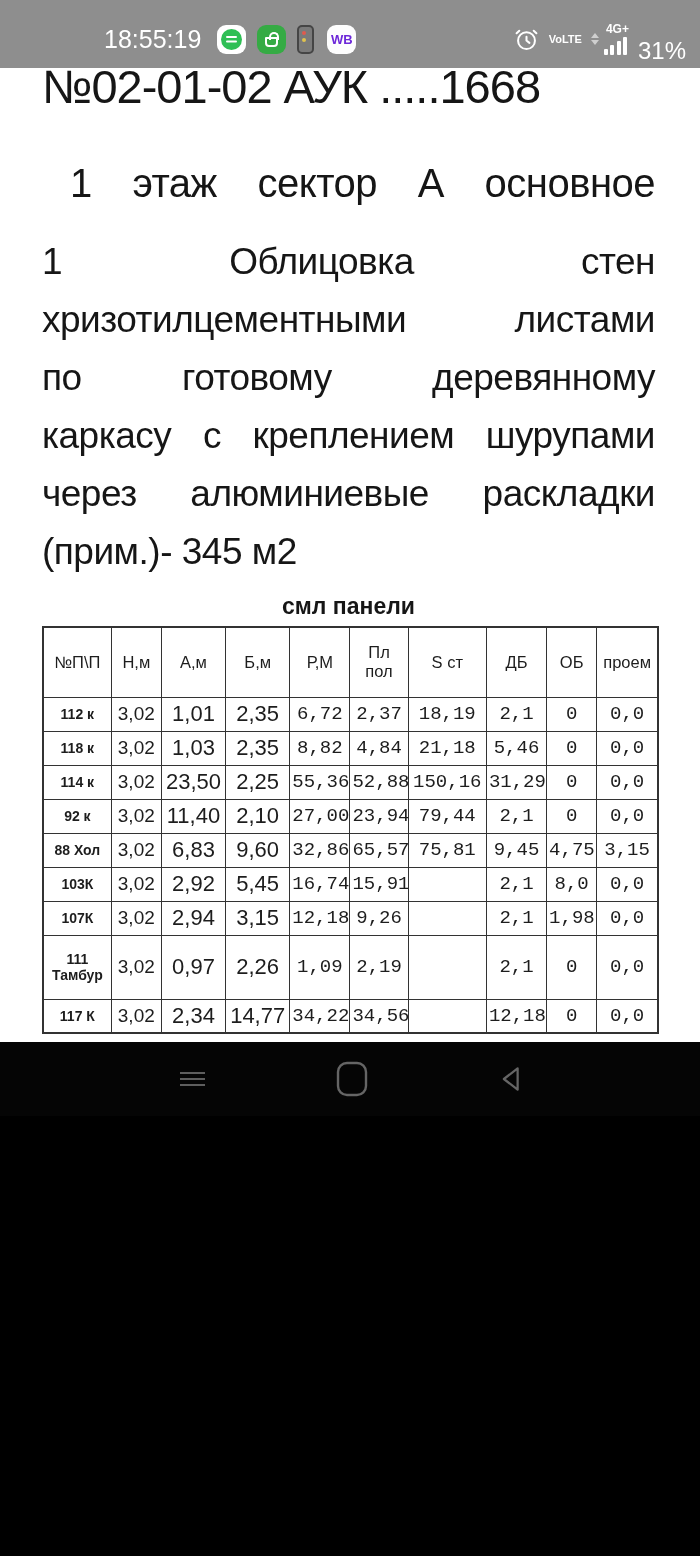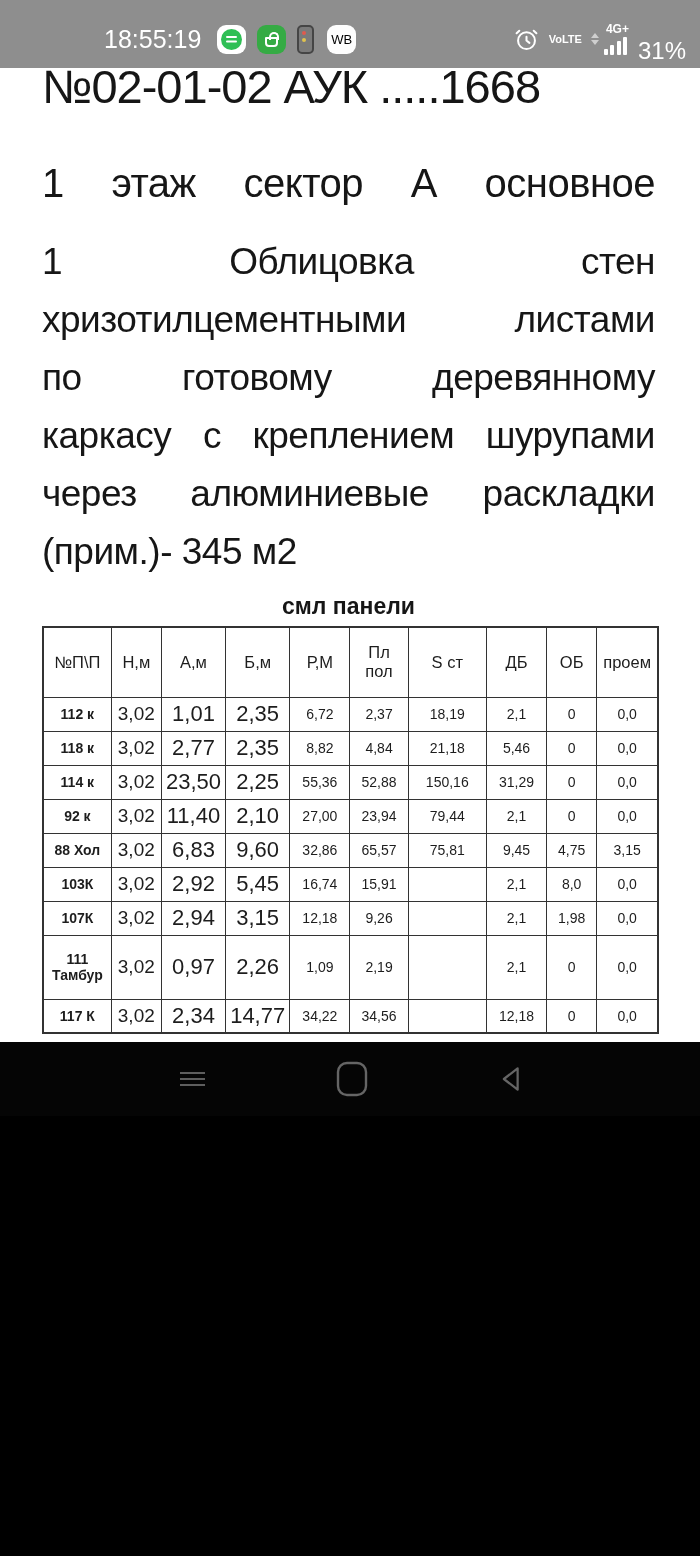--- a/index.html
+++ b/index.html
@@ -31,61 +31,61 @@
   }
   .app-ic.market { background:#35ab44; }
   .bag { width:13px; height:10px; border:2px solid #fff; border-radius:1px 1px 4px 4px; position:relative; margin-top:5px; }
   .bag::before { content:""; position:absolute; left:1.5px; top:-7px; width:6px; height:6px;
     border:2px solid #fff; border-bottom:none; border-radius:5px 5px 0 0; }
   .app-ic.screenic { background:#7a7a7a; width:17px; border-radius:5px; border:2px solid #454545; margin-right:13px; }
   .dot { position:absolute; width:4px; height:4px; border-radius:50%; }
   .dot.r { background:#e05a4e; left:3px; top:4px; }
   .dot.y { background:#e0c24e; left:3px; top:11px; }
   .app-ic.wb { background:#fdfdfd; }
-  .wb-label { font-size:13px; font-weight:normal; color:#000000; letter-spacing:0; }
+  .wb-label { font-size:13px; font-weight:bold; color:#6d28d9; letter-spacing:0; }
 
   .sb-right { margin-left:auto; display:flex; align-items:center; gap:9px; }
   .volte { display:flex; flex-direction:row; font-size:11px; font-weight:bold; line-height:10px; letter-spacing:0; }
   .updown { display:flex; flex-direction:column; gap:2px; margin-right:-4px; }
   .updown i { display:block; width:0; height:0; border-left:4px solid transparent; border-right:4px solid transparent; }
   .updown i.up { border-bottom:5px solid #cfcfcf; }
   .updown i.dn { border-top:5px solid #cfcfcf; }
   .net { display:flex; flex-direction:column; align-items:flex-start; }
   .net-label { font-size:12px; font-weight:bold; line-height:11px; margin-left:2px; }
   .bars { display:flex; align-items:flex-end; gap:2.5px; margin-top:2px; }
   .bars i { display:block; width:4px; background:#fff; border-radius:1px; }
   .bars i:nth-child(1){height:6px;} .bars i:nth-child(2){height:10px;}
   .bars i:nth-child(3){height:14px;} .bars i:nth-child(4){height:18px;}
   .sb-batt { font-size:24px;margin-top:24px; }
 
   
   .doc { padding:58px 45px 0 42px; }
   .doc-title { font-size:47px; line-height:58px; letter-spacing:-1px; white-space:nowrap; }
   .para .jline { letter-spacing:-0.5px; }
   .para .jline:not(.last) { text-align:justify; text-align-last:justify; }
-  .heading { font-size:40px; line-height:71px; margin-top:32px; }
+  .heading { font-size:40px; line-height:71px; margin-top:32px;margin-left:28px; }
   .body-para { font-size:37px; line-height:58px; }
   .p1 { margin-top:14px; }
   .p2 { margin-top:30px; }
 
   .table-caption { width:613px; text-align:center; font-size:23px; font-weight:bold; margin-top:12px; }
   .doc-table {
     border-collapse:collapse; table-layout:fixed; width:617px; margin-top:6px;
     border:2px solid #333;
   }
   .doc-table th, .doc-table td {
     border:1px solid #333; text-align:center; vertical-align:middle;
     padding:2px 2px; color:#1d1d1d; overflow:hidden;
   }
   .doc-table th { height:70px; font-size:16.5px; font-weight:400; white-space:pre-line; }
   .doc-table td { height:34px; }
   .doc-table td:nth-child(1) { font-size:14px; font-weight:bold; }
   .doc-table td:nth-child(2) { font-size:19px; }
   .doc-table td:nth-child(3), .doc-table td:nth-child(4) { font-size:22px; }
-  .doc-table td:nth-child(n+5) { font-size:14px; }
+  .doc-table td:nth-child(n+5) { font-size:19px;font-family:Liberation Mono, monospace; }
   .doc-table tbody tr:nth-child(8) td { height:64px; }
   .table-total { width:613px; font-size:20px; font-weight:bold; margin-top:4px; padding-left:368px; }
 
   .red-note { margin-top:8px; font-size:41px; font-weight:bold; color:#e31212; letter-spacing:-0.5px; }
 
   
   .navbar {
     position:absolute; left:0; right:0; bottom:0; height:74px; background:#050505;
     display:flex; align-items:center; justify-content:space-between;
     padding:0 166px 0 170px;
@@ -197,21 +197,21 @@
             <td>6,72</td>
             <td>2,37</td>
             <td>18,19</td>
             <td>2,1</td>
             <td>0</td>
             <td>0,0</td>
           </tr>
           <tr>
             <td>118 к</td>
             <td>3,02</td>
-            <td>2,77</td>
+            <td>1,03</td>
             <td>2,35</td>
             <td>8,82</td>
             <td>4,84</td>
             <td>21,18</td>
             <td>5,46</td>
             <td>0</td>
             <td>0,0</td>
           </tr>
           <tr>
             <td>114 к</td>

